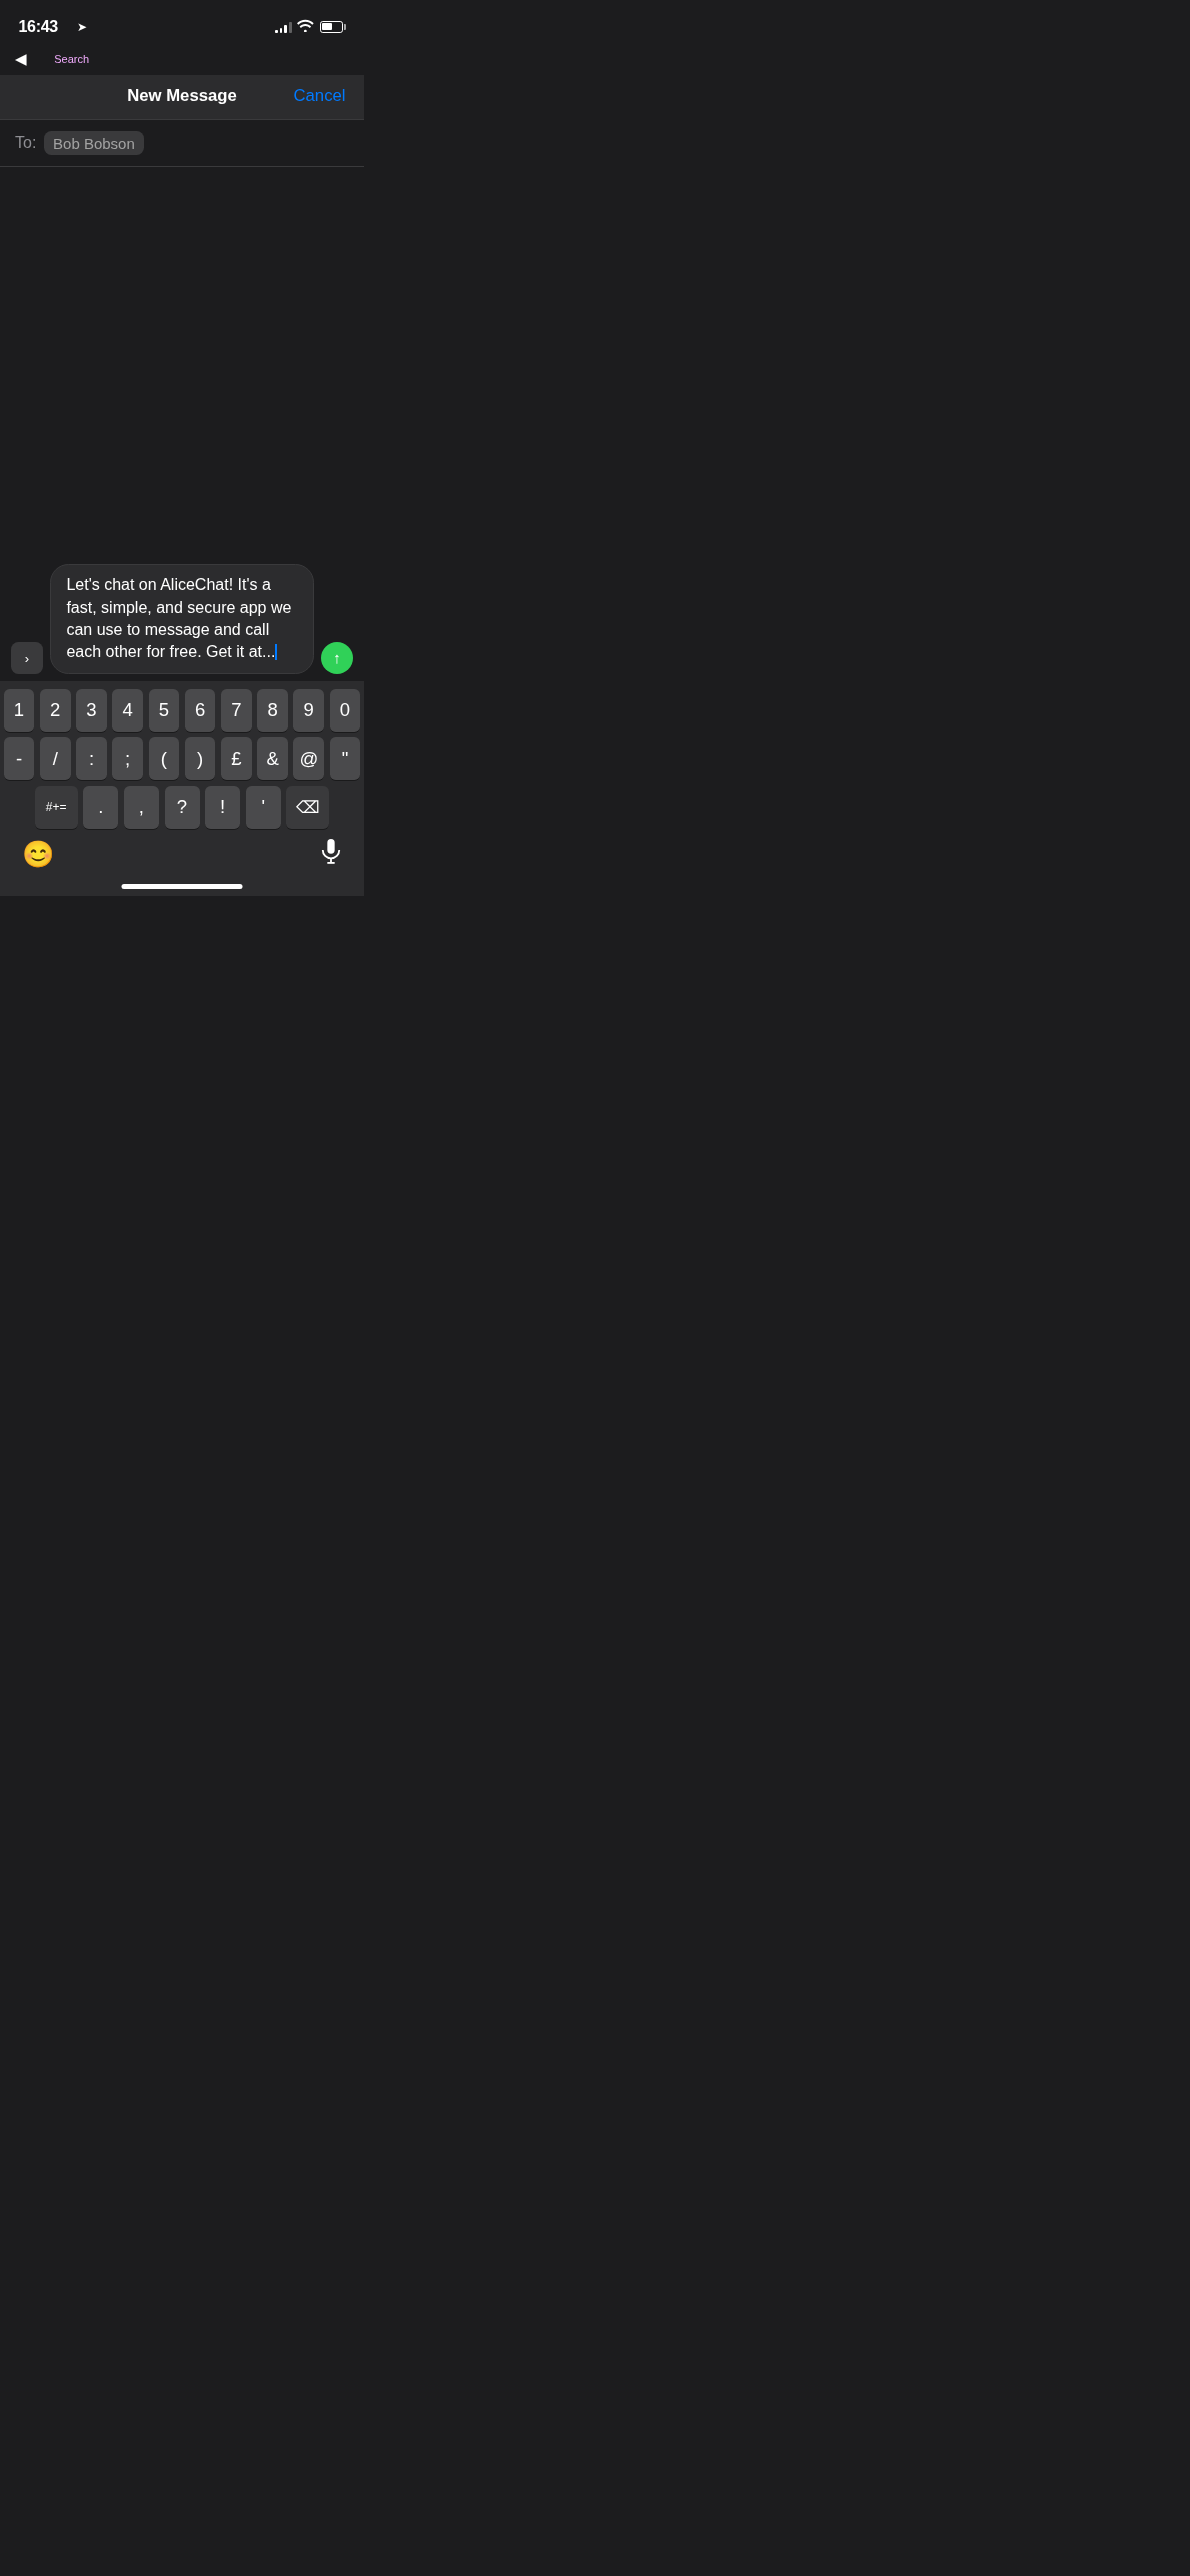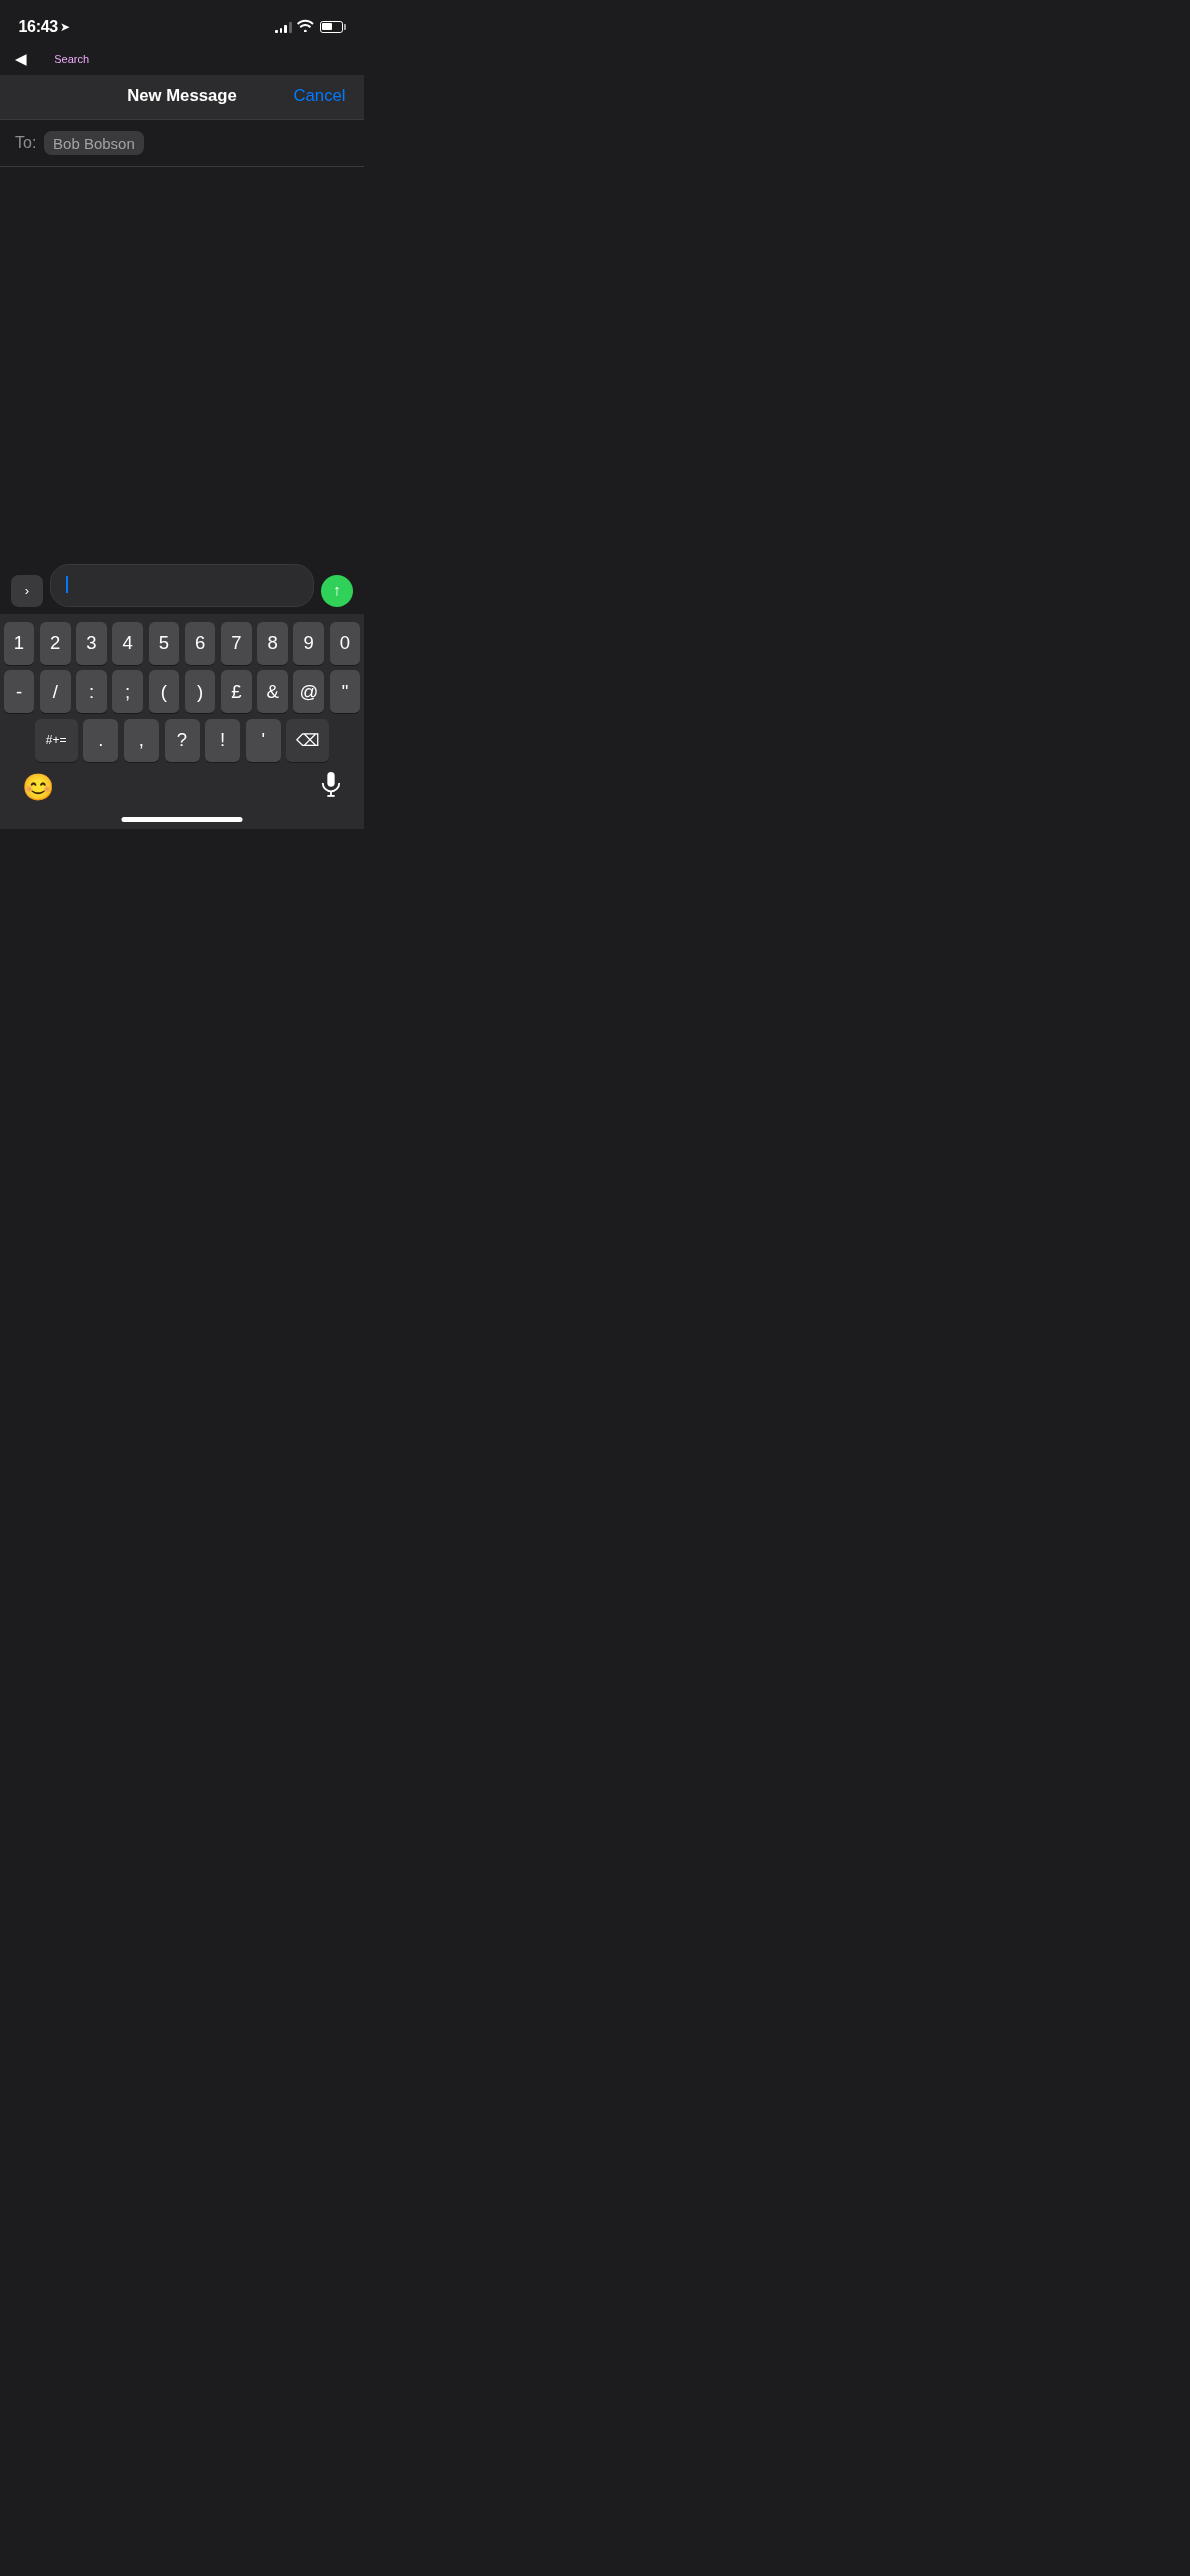--- a/index.html
+++ b/index.html
@@ -20,21 +20,21 @@
       display: flex;
       justify-content: space-between;
       align-items: center;
       padding: 13px 18.5px 5.6px 18.5px;
       height: 46px;
     }
 
     .status-left {
       display: flex;
       align-items: center;
-      gap: 2px;
+      gap: 19px;
     }
 
     .status-time {
       font-size: 16px;
       font-weight: 600;
       color: #ffffff;
       letter-spacing: -0.3px;
     }
 
     .location-icon {
@@ -446,21 +446,21 @@
   <span class="recipient-chip">Bob Bobson</span>
 </div>
 
 <div class="message-area"></div>
 
 <div class="input-row">
   <div class="expand-button">
     <span class="expand-icon">›</span>
   </div>
   <div class="message-bubble-input">
-    <span class="cursor"></span>
+    <span>Let's chat on AliceChat! It's a fast, simple, and secure app we can use to message and call each other for free. Get it at...</span><span class="cursor"></span>
   </div>
   <div class="send-button">
     <span class="send-icon">↑</span>
   </div>
 </div>
 
 <div class="keyboard">
 
   <div class="numbers-row-1">
     <div class="key">1</div>

